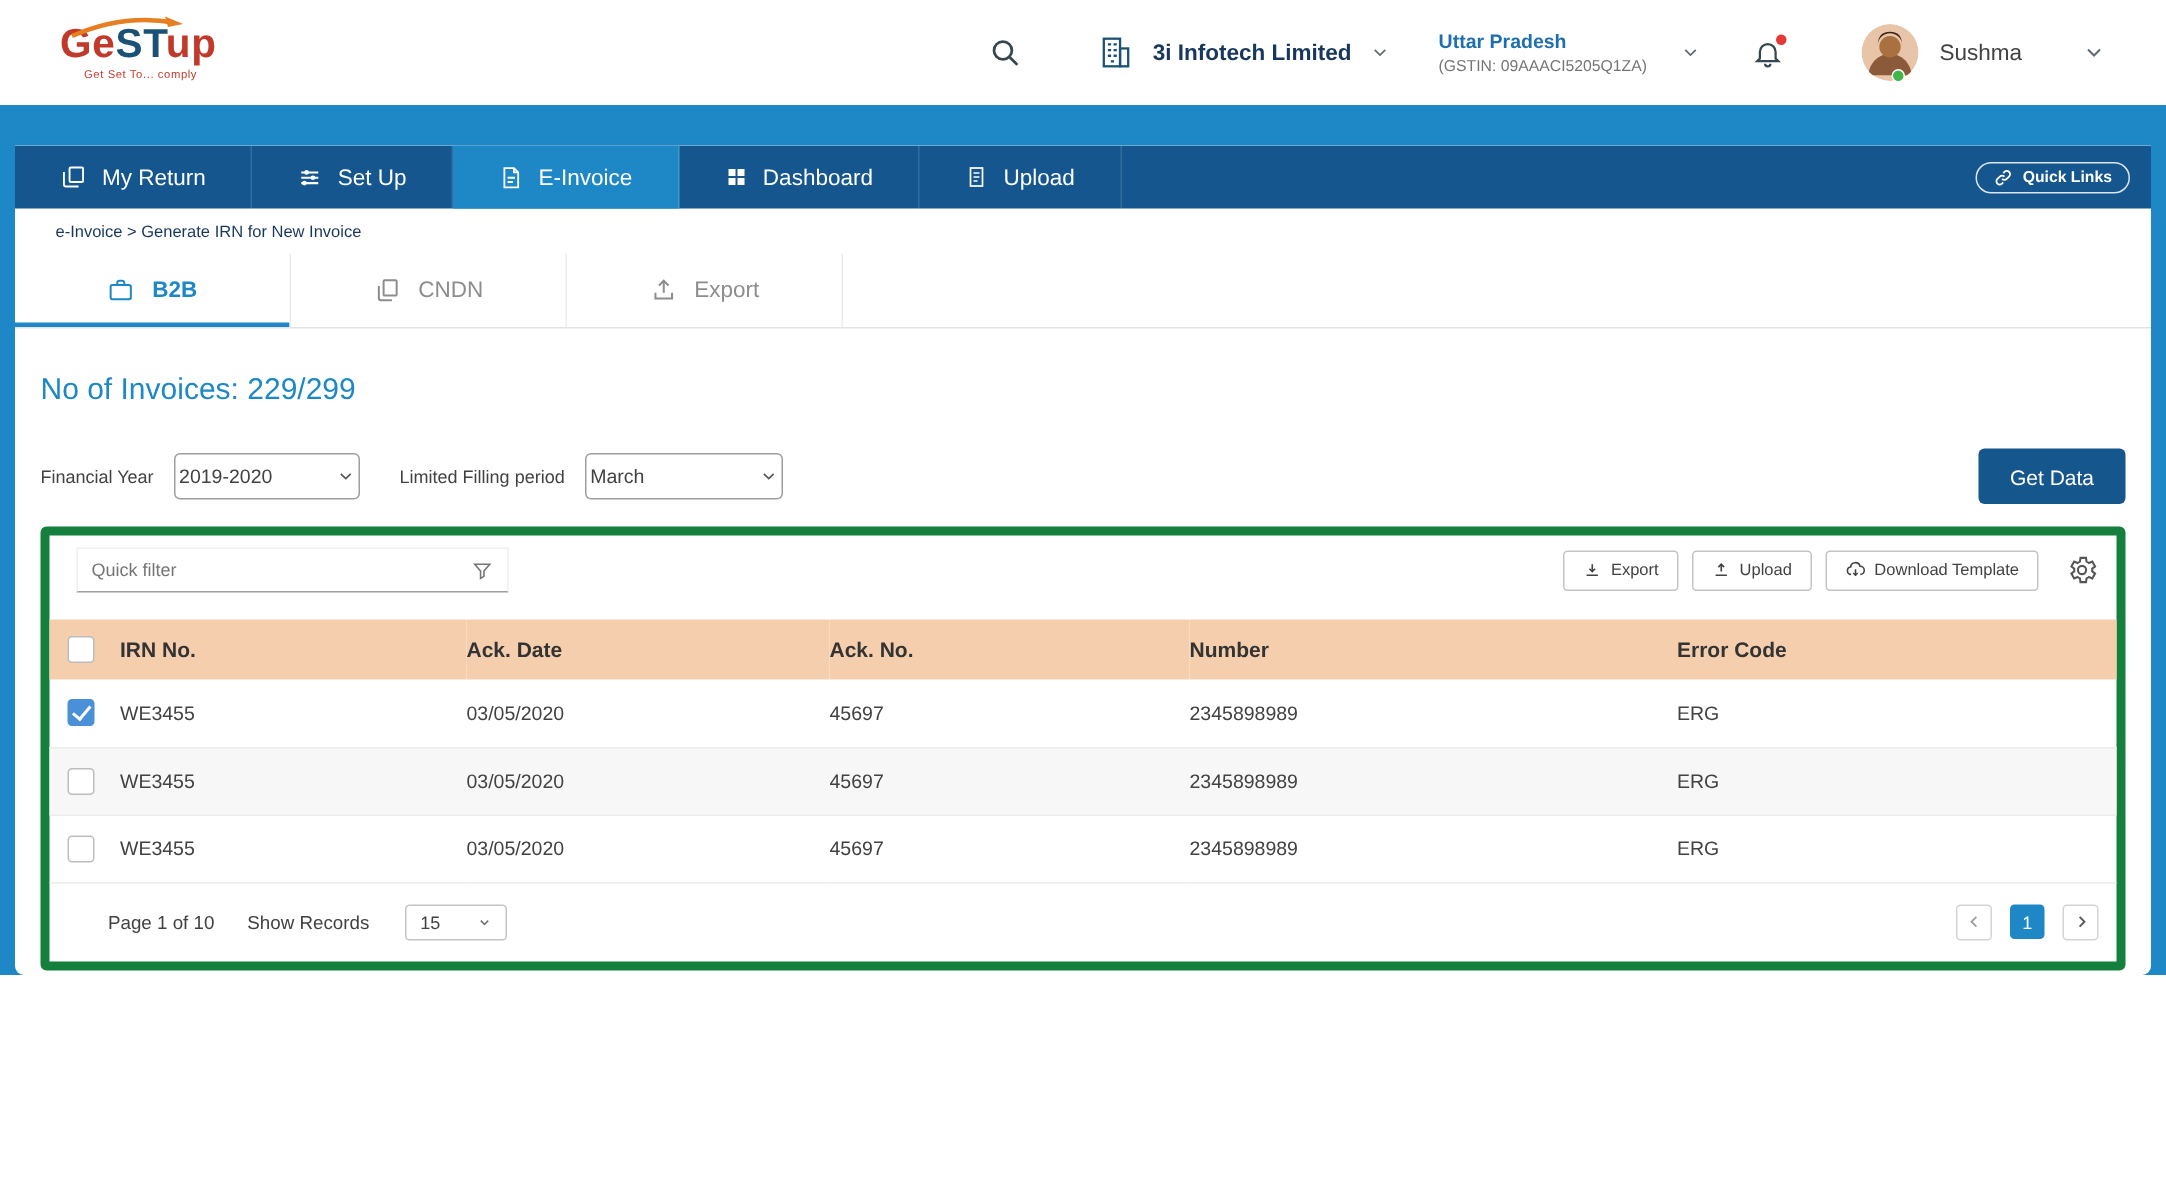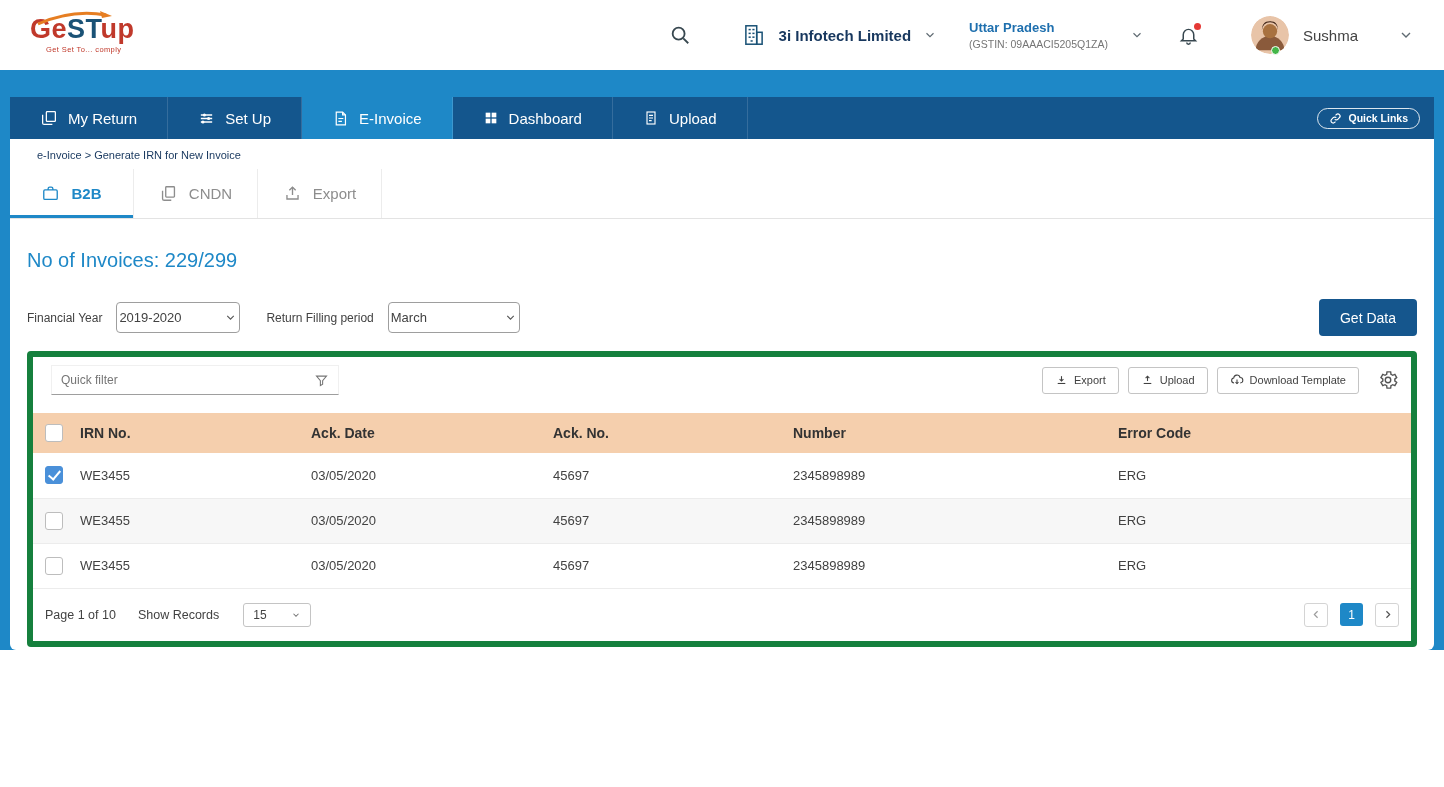--- a/index.html
+++ b/index.html
@@ -10,21 +10,21 @@
     --checkbox-checked:#4a90d9;
     --notification-dot:#e53935;
     --online-dot:#43b649;
   }
   *{box-sizing:border-box;margin:0;padding:0}
   html,body{width:1444px;height:787px}
   body{font-family:"Liberation Sans",sans-serif;background:#fff;overflow:hidden;position:relative}
   svg{display:block}
 
   
-  .header{height:70px;display:flex;align-items:center;padding:0 30px;background:#fff}
+  .header{height:70px;display:flex;align-items:center;padding:0 40px;background:#fff}
   .logo{display:flex;flex-direction:column;line-height:1;cursor:pointer}
   .logo-text{font-size:27px;font-weight:bold;letter-spacing:.5px;position:relative;display:inline-block}
   .lg-red{color:#c0392b}
   .lg-blue{color:#1a5276}
   .logo-swoosh{position:absolute;top:-8px;left:6px}
   .logo-tagline{font-size:7.5px;color:#c0392b;margin:3px 0 0 16px;letter-spacing:.4px}
   .header-right{margin-left:auto;display:flex;align-items:center}
   .hdr-search{color:#37474f;cursor:pointer;margin-right:36px}
   .company-select{display:flex;align-items:center;gap:12px;cursor:pointer;padding:8px 14px;margin-right:18px}
   .company-icon{color:#1a5276}
@@ -51,21 +51,21 @@
   .navbar{height:42px;background:var(--nav-bar);display:flex;align-items:stretch;flex-shrink:0}
   .nav-tab{display:flex;align-items:center;gap:10px;padding:0 30px;color:#fff;font-size:15px;cursor:pointer;border-right:1px solid rgba(255,255,255,.14)}
   .nav-tab.active{background:var(--accent)}
   .nav-right{margin-left:auto;display:flex;align-items:center;padding-right:14px}
   .quick-links{display:flex;align-items:center;gap:6px;border:1px solid rgba(255,255,255,.85);border-radius:12px;padding:3px 11px;color:#fff;font-size:10.5px;font-weight:bold;cursor:pointer;background:transparent}
 
   
   .content{flex:1;display:flex;flex-direction:column}
   .breadcrumb{padding:10px 16px 0 27px;font-size:11px;color:#17375e}
   .subtabs{display:flex;margin-top:8px;height:50px;border-bottom:1px solid #e3e3e3}
-  .subtab{width:124px;display:flex;align-items:center;justify-content:center;gap:11px;font-size:15px;color:#8d8d8d;border-right:1px solid #ececec;cursor:pointer;background:#fff}
+  .subtab{width:184px;display:flex;align-items:center;justify-content:center;gap:11px;font-size:15px;color:#8d8d8d;border-right:1px solid #ececec;cursor:pointer;background:#fff}
   .subtab.active{color:var(--accent);box-shadow:inset 0 -3px 0 var(--accent);font-weight:bold}
   .subtab .icon{color:inherit}
 
   .summary-title{margin:30px 0 0 17px;font-size:20px;font-weight:500;color:var(--accent)}
 
   .filters{display:flex;align-items:center;margin:27px 17px 0}
   .filter-label{font-size:12px;color:#424242;margin-right:14px}
   .select{display:flex;align-items:center;justify-content:space-between;width:124px;height:31px;border:1px solid #9e9e9e;border-radius:4px;padding:0 2px;font-size:13px;color:#424242;cursor:pointer;background:#fff}
   .select.period{width:132px}
   .sep-gap{width:26px}
@@ -85,21 +85,21 @@
 
   .tbl{width:100%;border-collapse:collapse;table-layout:fixed;margin-top:10px}
   .tbl th{background:var(--table-header-bg);height:40px;text-align:left;font-size:14px;color:#333;font-weight:bold}
   .tbl td{height:45px;font-size:13px;color:#424242;border-bottom:1px solid #ececec}
   .tbl tr.alt td{background:#f7f7f7}
   .cb{width:18px;height:18px;border:1px solid #bdbdbd;border-radius:3px;background:#fff;margin-left:12px;cursor:pointer;position:relative}
   .cb.checked{background:var(--checkbox-checked);border-color:var(--checkbox-checked)}
   .cb.checked::after{content:"";position:absolute;left:5px;top:1px;width:5px;height:10px;border:solid #fff;border-width:0 2px 2px 0;transform:rotate(40deg)}
 
   .pagination{display:flex;align-items:center;height:52px;padding:0 12px;font-size:12.5px;color:#424242}
-  .page-info{margin-left:0}
+  .page-info{margin-left:27px}
   .show-records{margin-left:22px}
   .page-size{margin-left:24px;display:flex;align-items:center;gap:24px;border:1px solid #c4c4c4;border-radius:3px;padding:4px 9px;font-size:12px;color:#424242;cursor:pointer;background:#fff;font-family:inherit}
   .page-size .chev{color:#757575}
   .pager{margin-left:auto;display:flex;align-items:center;gap:6px}
   .pg-btn{width:24px;height:24px;border:1px solid #d4d4d4;border-radius:3px;background:#fff;display:flex;align-items:center;justify-content:center;color:#9e9e9e;cursor:pointer}
   .pg-btn.next{color:#555}
   .pg-current{width:23px;height:23px;border-radius:3px;background:var(--accent);color:#fff;display:flex;align-items:center;justify-content:center;font-size:12px;cursor:pointer;margin:0 6px}
 </style>
 </head>
 <body>
@@ -277,21 +277,21 @@
 
       <div class="filters">
         <span class="filter-label">Financial Year</span>
         <div class="select">
           <span>2019-2020</span>
           <svg class="chev" width="13" height="13" viewBox="0 0 24 24" fill="none" stroke="#555" stroke-width="2">
               <polyline points="6 9 12 15 18 9"></polyline>
             </svg>
         </div>
         <span class="sep-gap"></span>
-        <span class="filter-label">Return Filling period</span>
+        <span class="filter-label">Limited Filling period</span>
         <div class="select period">
           <span>March</span>
           <svg class="chev" width="13" height="13" viewBox="0 0 24 24" fill="none" stroke="#555" stroke-width="2">
               <polyline points="6 9 12 15 18 9"></polyline>
             </svg>
         </div>
         <button class="get-data">Get Data</button>
       </div>
 
       <div class="card">

